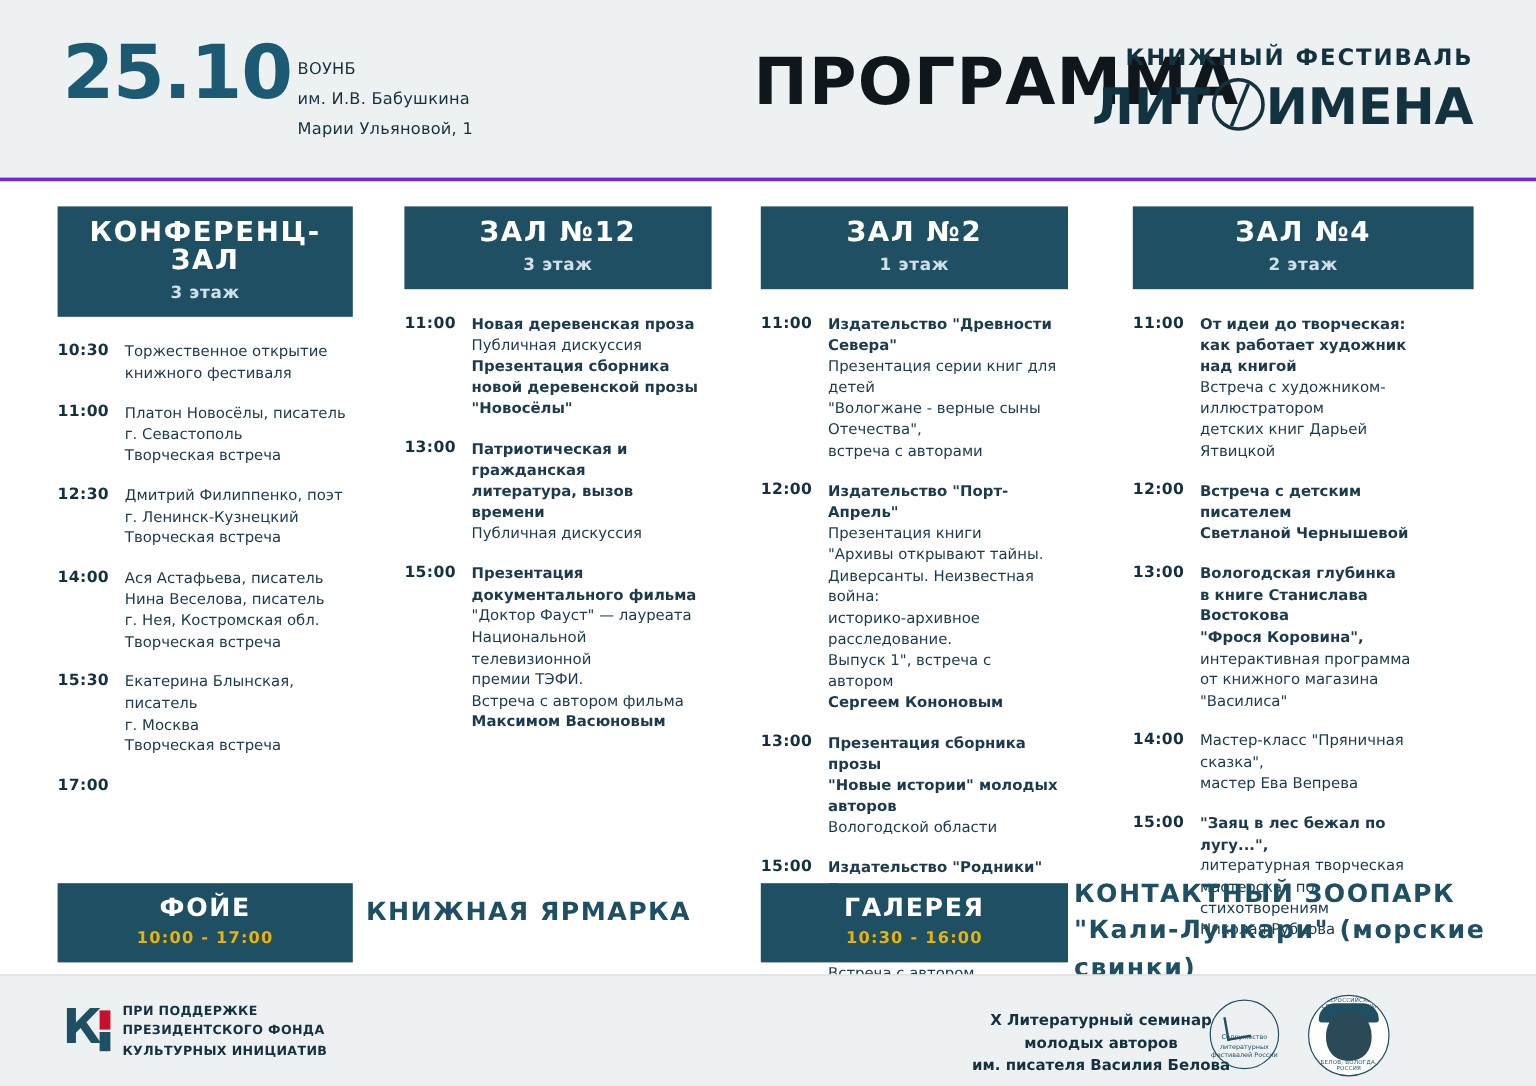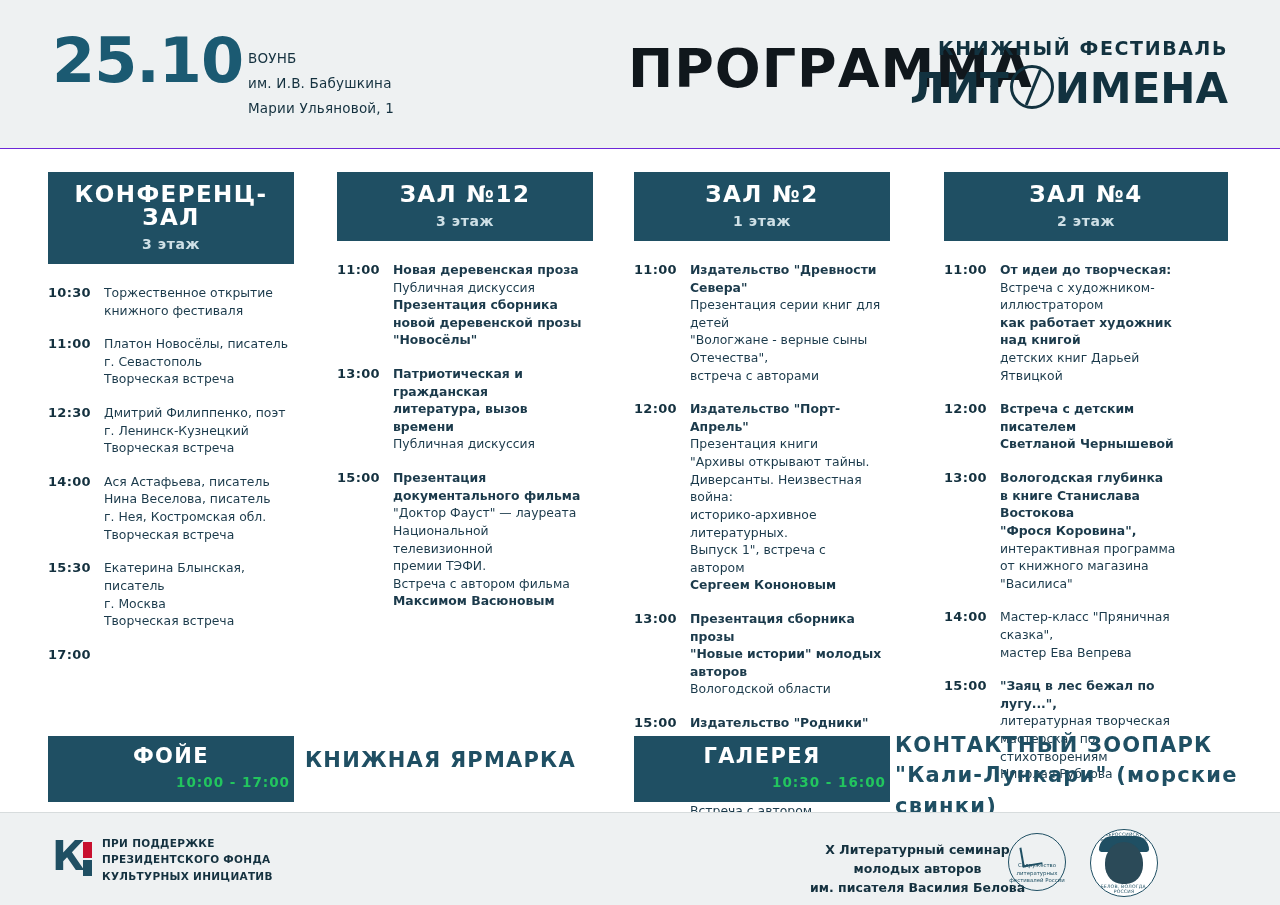--- a/index.html
+++ b/index.html
@@ -19,21 +19,21 @@
     width: 1280px;
     height: 905px;
     background: #ffffff;
   }
 
   
   .header {
     position: relative;
     height: 148px;
     background: #eef1f2;
-    border-bottom: 1px solid #6d28d9;
+    border-bottom: 3px solid #6d28d9;
   }
   .header-date {
     position: absolute;
     left: 52px;
     top: 30px;
     font-family: "DejaVu Sans", sans-serif;
     font-size: 62px;
     font-weight: bold;
     letter-spacing: -1px;
     color: #1b5a72;
@@ -183,22 +183,21 @@
     font-size: 21px;
     font-weight: bold;
     letter-spacing: 1.4px;
     line-height: 1;
   }
   .banner .b-time {
     margin-top: 7px;
     font-size: 13.5px;
     font-weight: bold;
     letter-spacing: 1px;
-    color: #22c55e;
-    text-align: right;
+    color: #eab308;
   }
   .banner-foyer { left: 48px; top: 736px; width: 238px; }
   .banner-gallery { left: 634px; top: 736px; width: 248px; }
   .banner-label {
     position: absolute;
     font-size: 21px;
     font-weight: bold;
     letter-spacing: 1.2px;
     color: #1f4f63;
   }
@@ -477,21 +476,21 @@
             <span class="ln">встреча с авторами</span>
           </div>
         </div>
         <div class="event">
           <div class="event-time">12:00</div>
           <div class="event-body">
             <span class="ln b">Издательство "Порт-Апрель"</span>
             <span class="ln">Презентация книги</span>
             <span class="ln">"Архивы открывают тайны.</span>
             <span class="ln">Диверсанты. Неизвестная война:</span>
-            <span class="ln">историко-архивное литературных.</span>
+            <span class="ln">историко-архивное расследование.</span>
             <span class="ln">Выпуск 1", встреча с автором</span>
             <span class="ln b">Сергеем Кононовым</span>
           </div>
         </div>
         <div class="event">
           <div class="event-time">13:00</div>
           <div class="event-body">
             <span class="ln b">Презентация сборника прозы</span>
             <span class="ln b">"Новые истории" молодых авторов</span>
             <span class="ln">Вологодской области</span>
@@ -514,22 +513,22 @@
     <div class="col col-3">
       <div class="hall-head">
         <div class="hall-name">ЗАЛ №4</div>
         <div class="hall-floor">2 этаж</div>
       </div>
       <div class="events">
         <div class="event">
           <div class="event-time">11:00</div>
           <div class="event-body">
             <span class="ln b">От идеи до творческая:</span>
+            <span class="ln b">как работает художник над книгой</span>
             <span class="ln">Встреча с художником-иллюстратором</span>
-            <span class="ln b">как работает художник над книгой</span>
             <span class="ln">детских книг Дарьей Ятвицкой</span>
           </div>
         </div>
         <div class="event">
           <div class="event-time">12:00</div>
           <div class="event-body">
             <span class="ln b">Встреча с детским писателем</span>
             <span class="ln b">Светланой Чернышевой</span>
           </div>
         </div>

